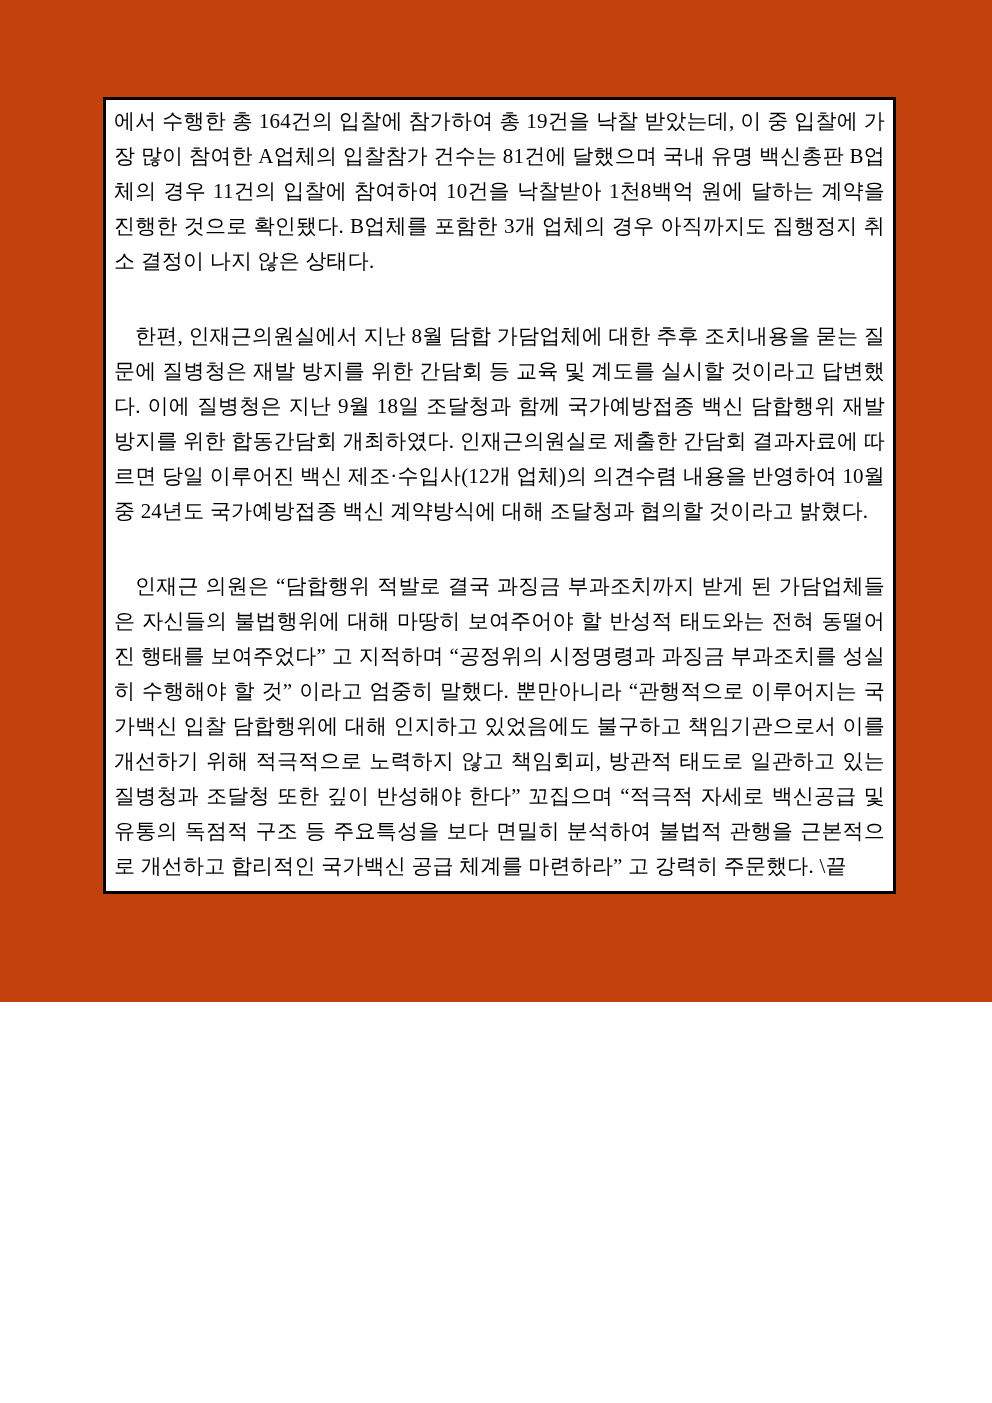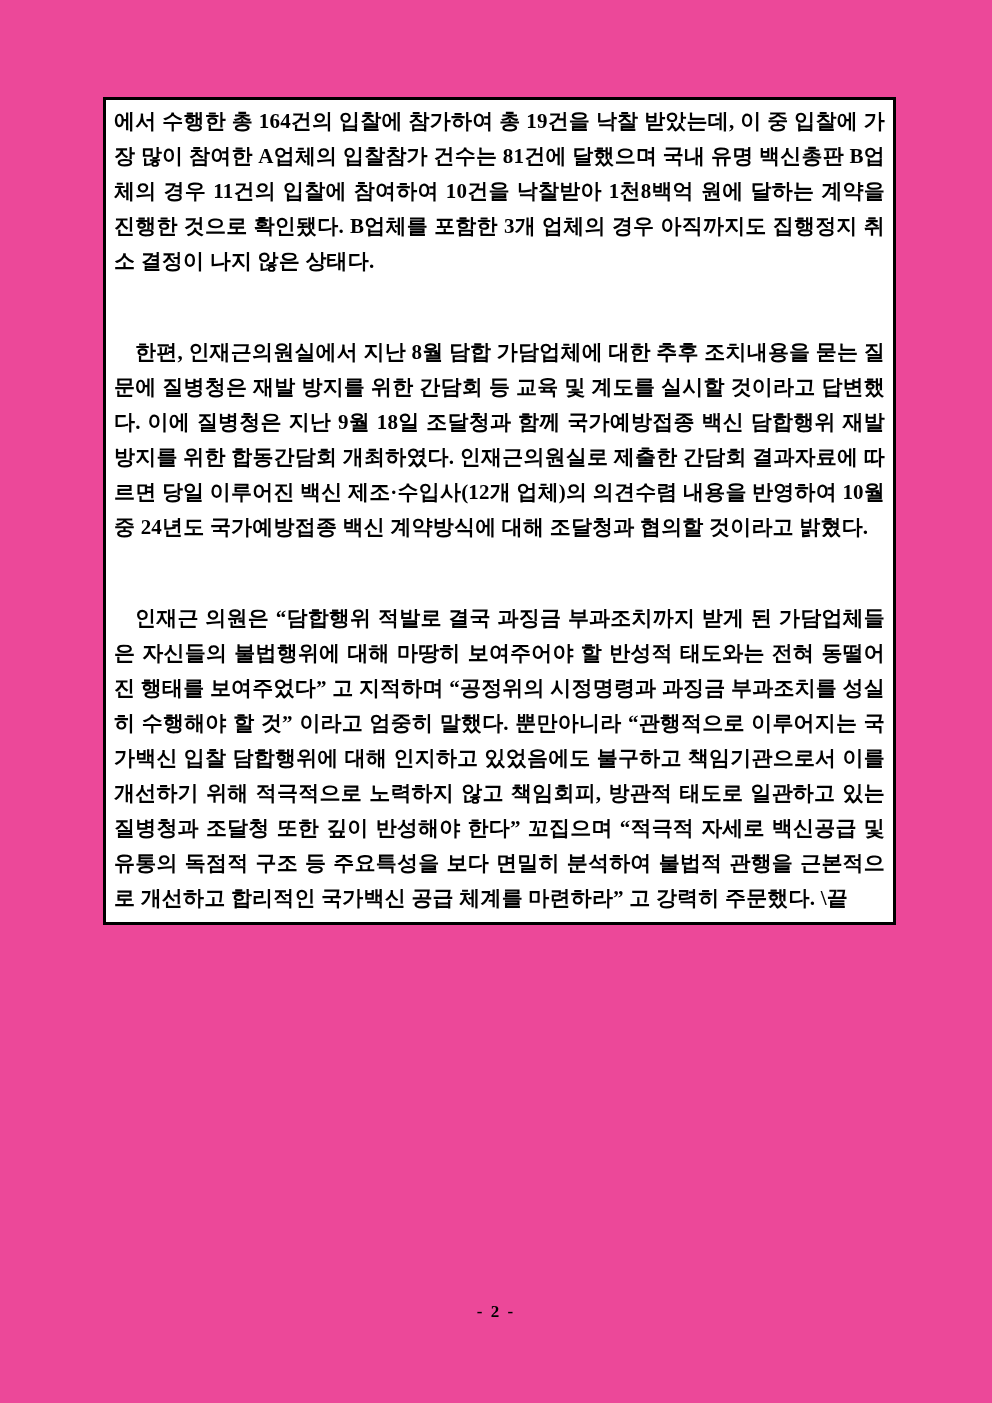--- a/index.html
+++ b/index.html
@@ -3,26 +3,25 @@
 <meta charset="utf-8">
 <style>
   html, body {
     margin: 0;
     padding: 0;
     background: #ffffff;
   }
   .page {
     position: relative;
     width: 992px;
-    height: 1403px;
-    background: #ec4899;
+    height: 1002px;
+    background: #c2410c;
     font-family: "Liberation Serif", "DejaVu Serif", serif;
     color: #000000;
     overflow: hidden;
-    font-weight: bold;
   }
   .text-frame {
     position: absolute;
     left: 103px;
     top: 97px;
     width: 793px;
     min-height: 797px;
     box-sizing: border-box;
     border: 3px solid #000000;
     padding: 4px 8px 6px 8px;
@@ -30,21 +29,21 @@
   }
   .text-frame p {
     margin: 0;
     font-size: 21px;
     line-height: 35px;
     text-align: justify;
     word-break: break-all;
     letter-spacing: 0.2px;
   }
   .text-frame p + p {
-    margin-top: 56px;
+    margin-top: 40px;
   }
   .text-frame p.indent {
     text-indent: 21px;
   }
   .page-number {
     position: absolute;
     left: 0;
     right: 0;
     top: 1300px;
     text-align: center;

